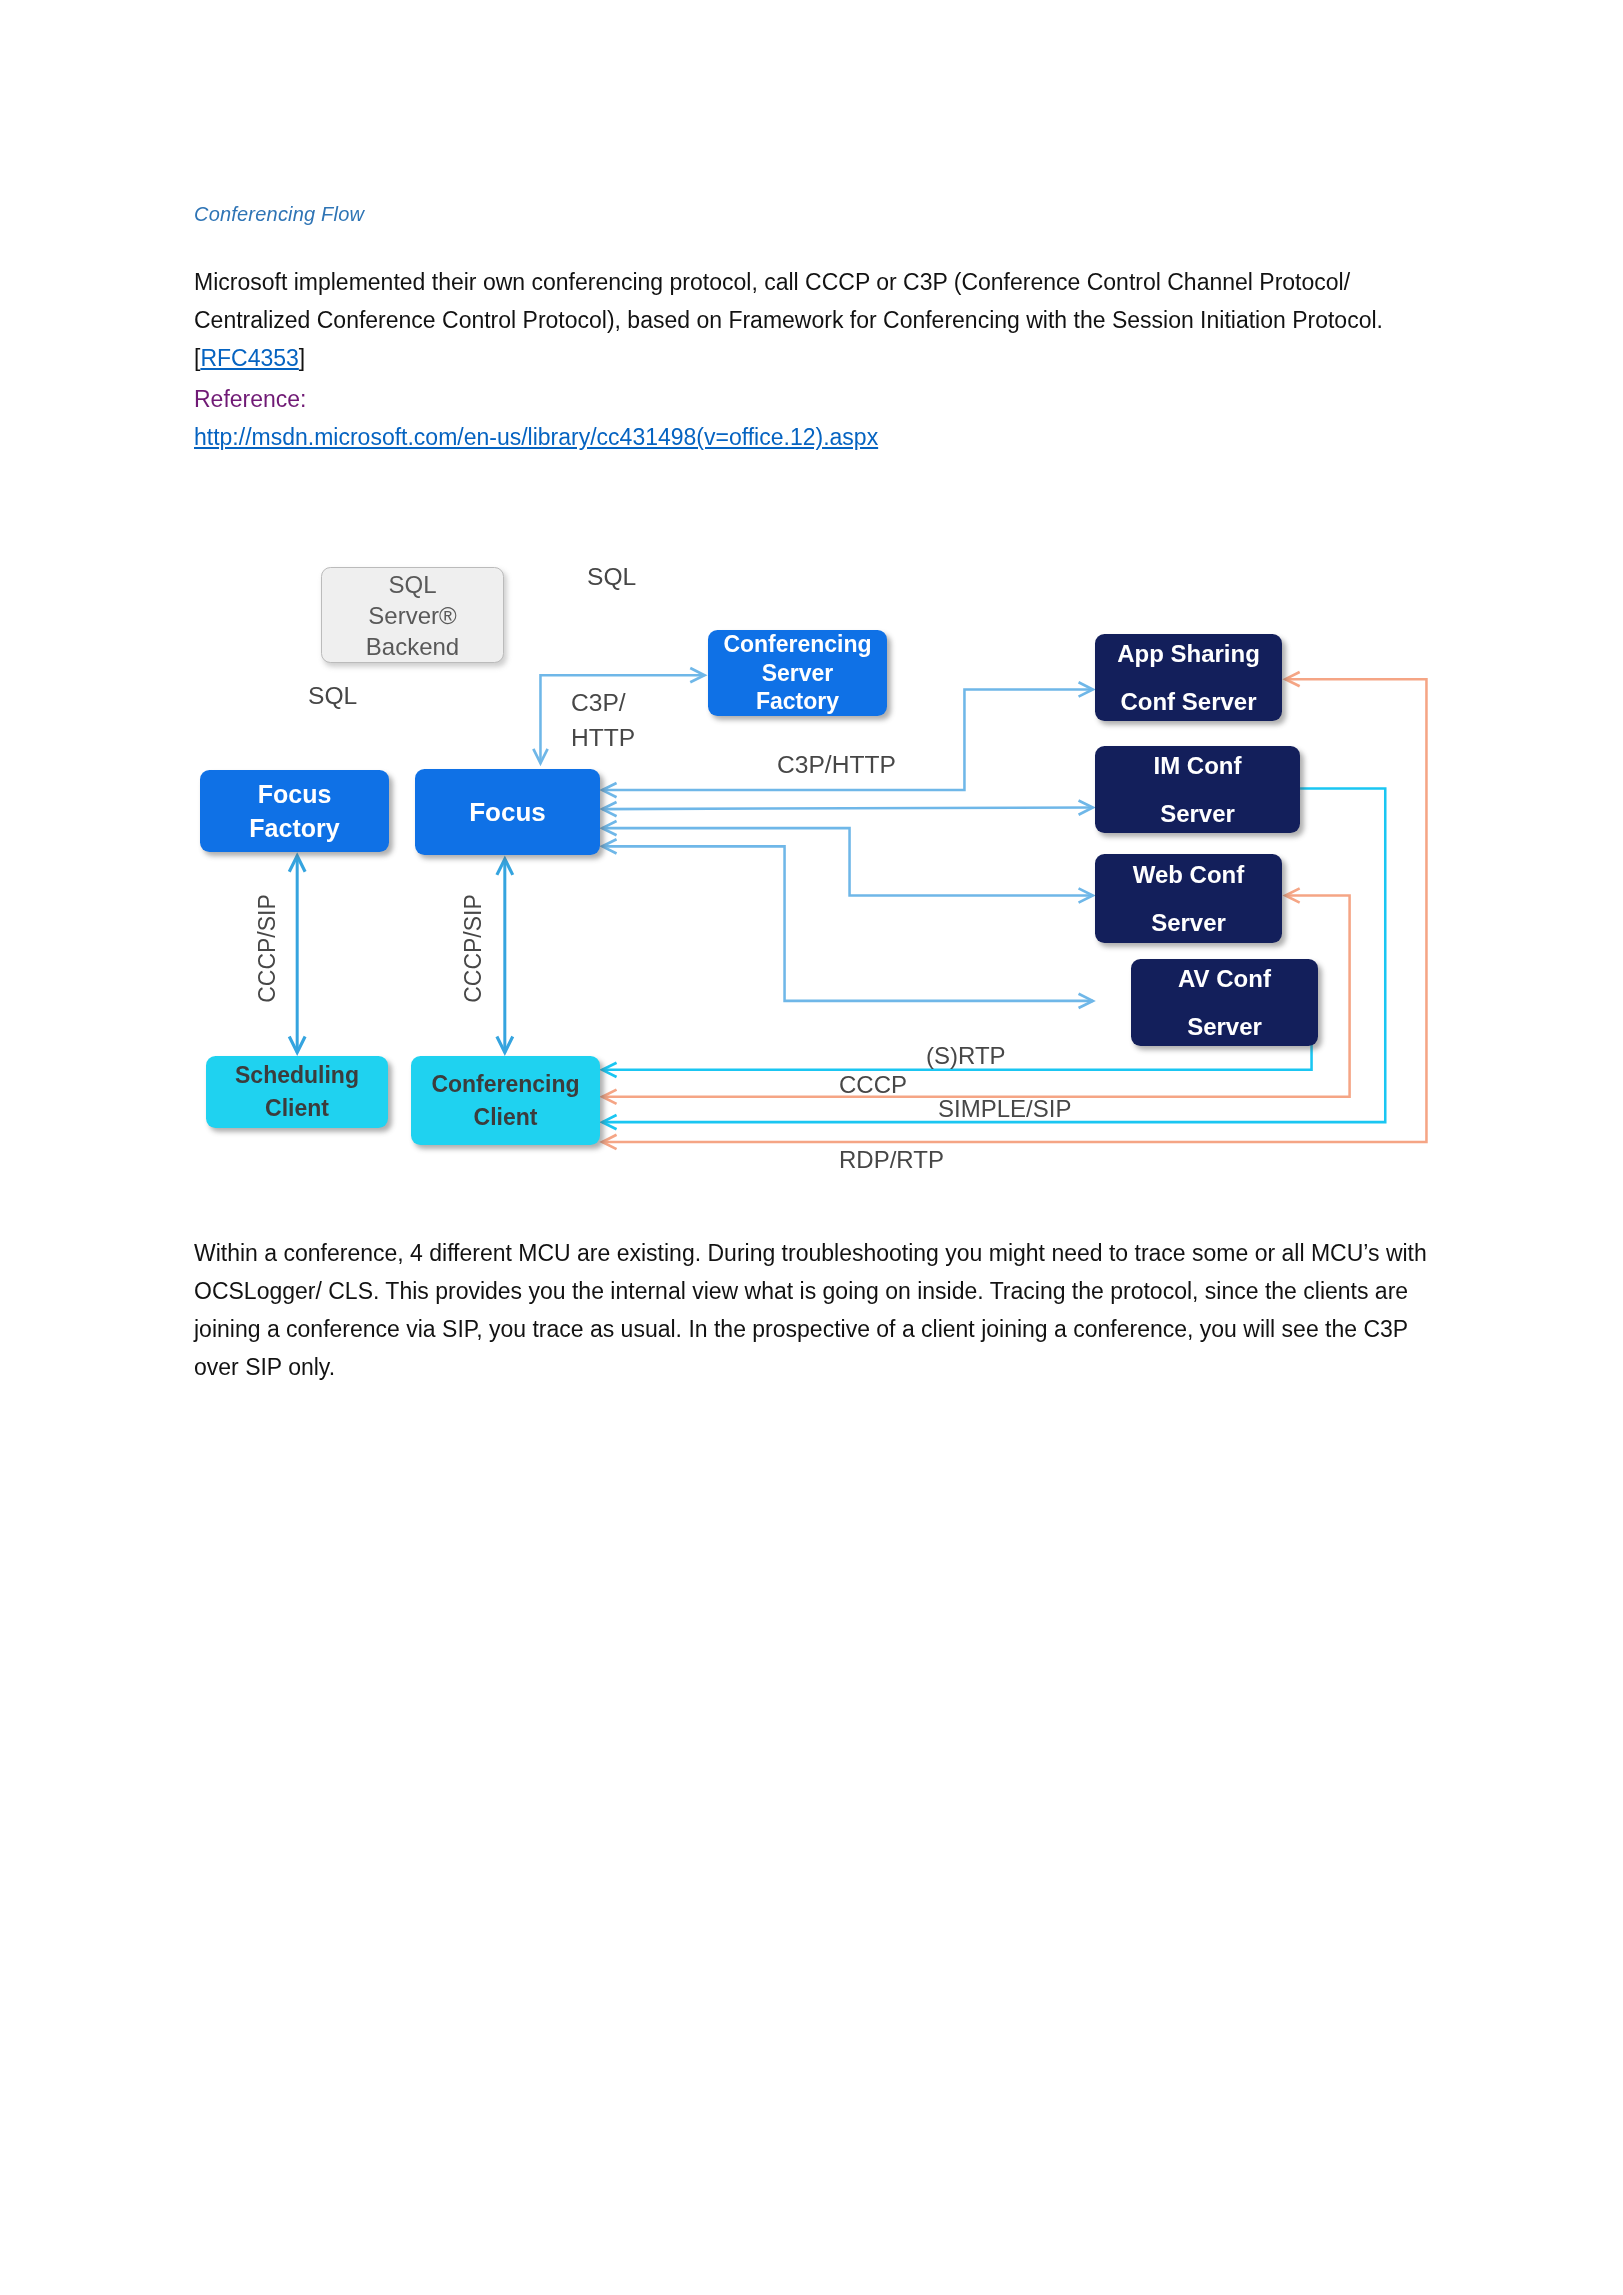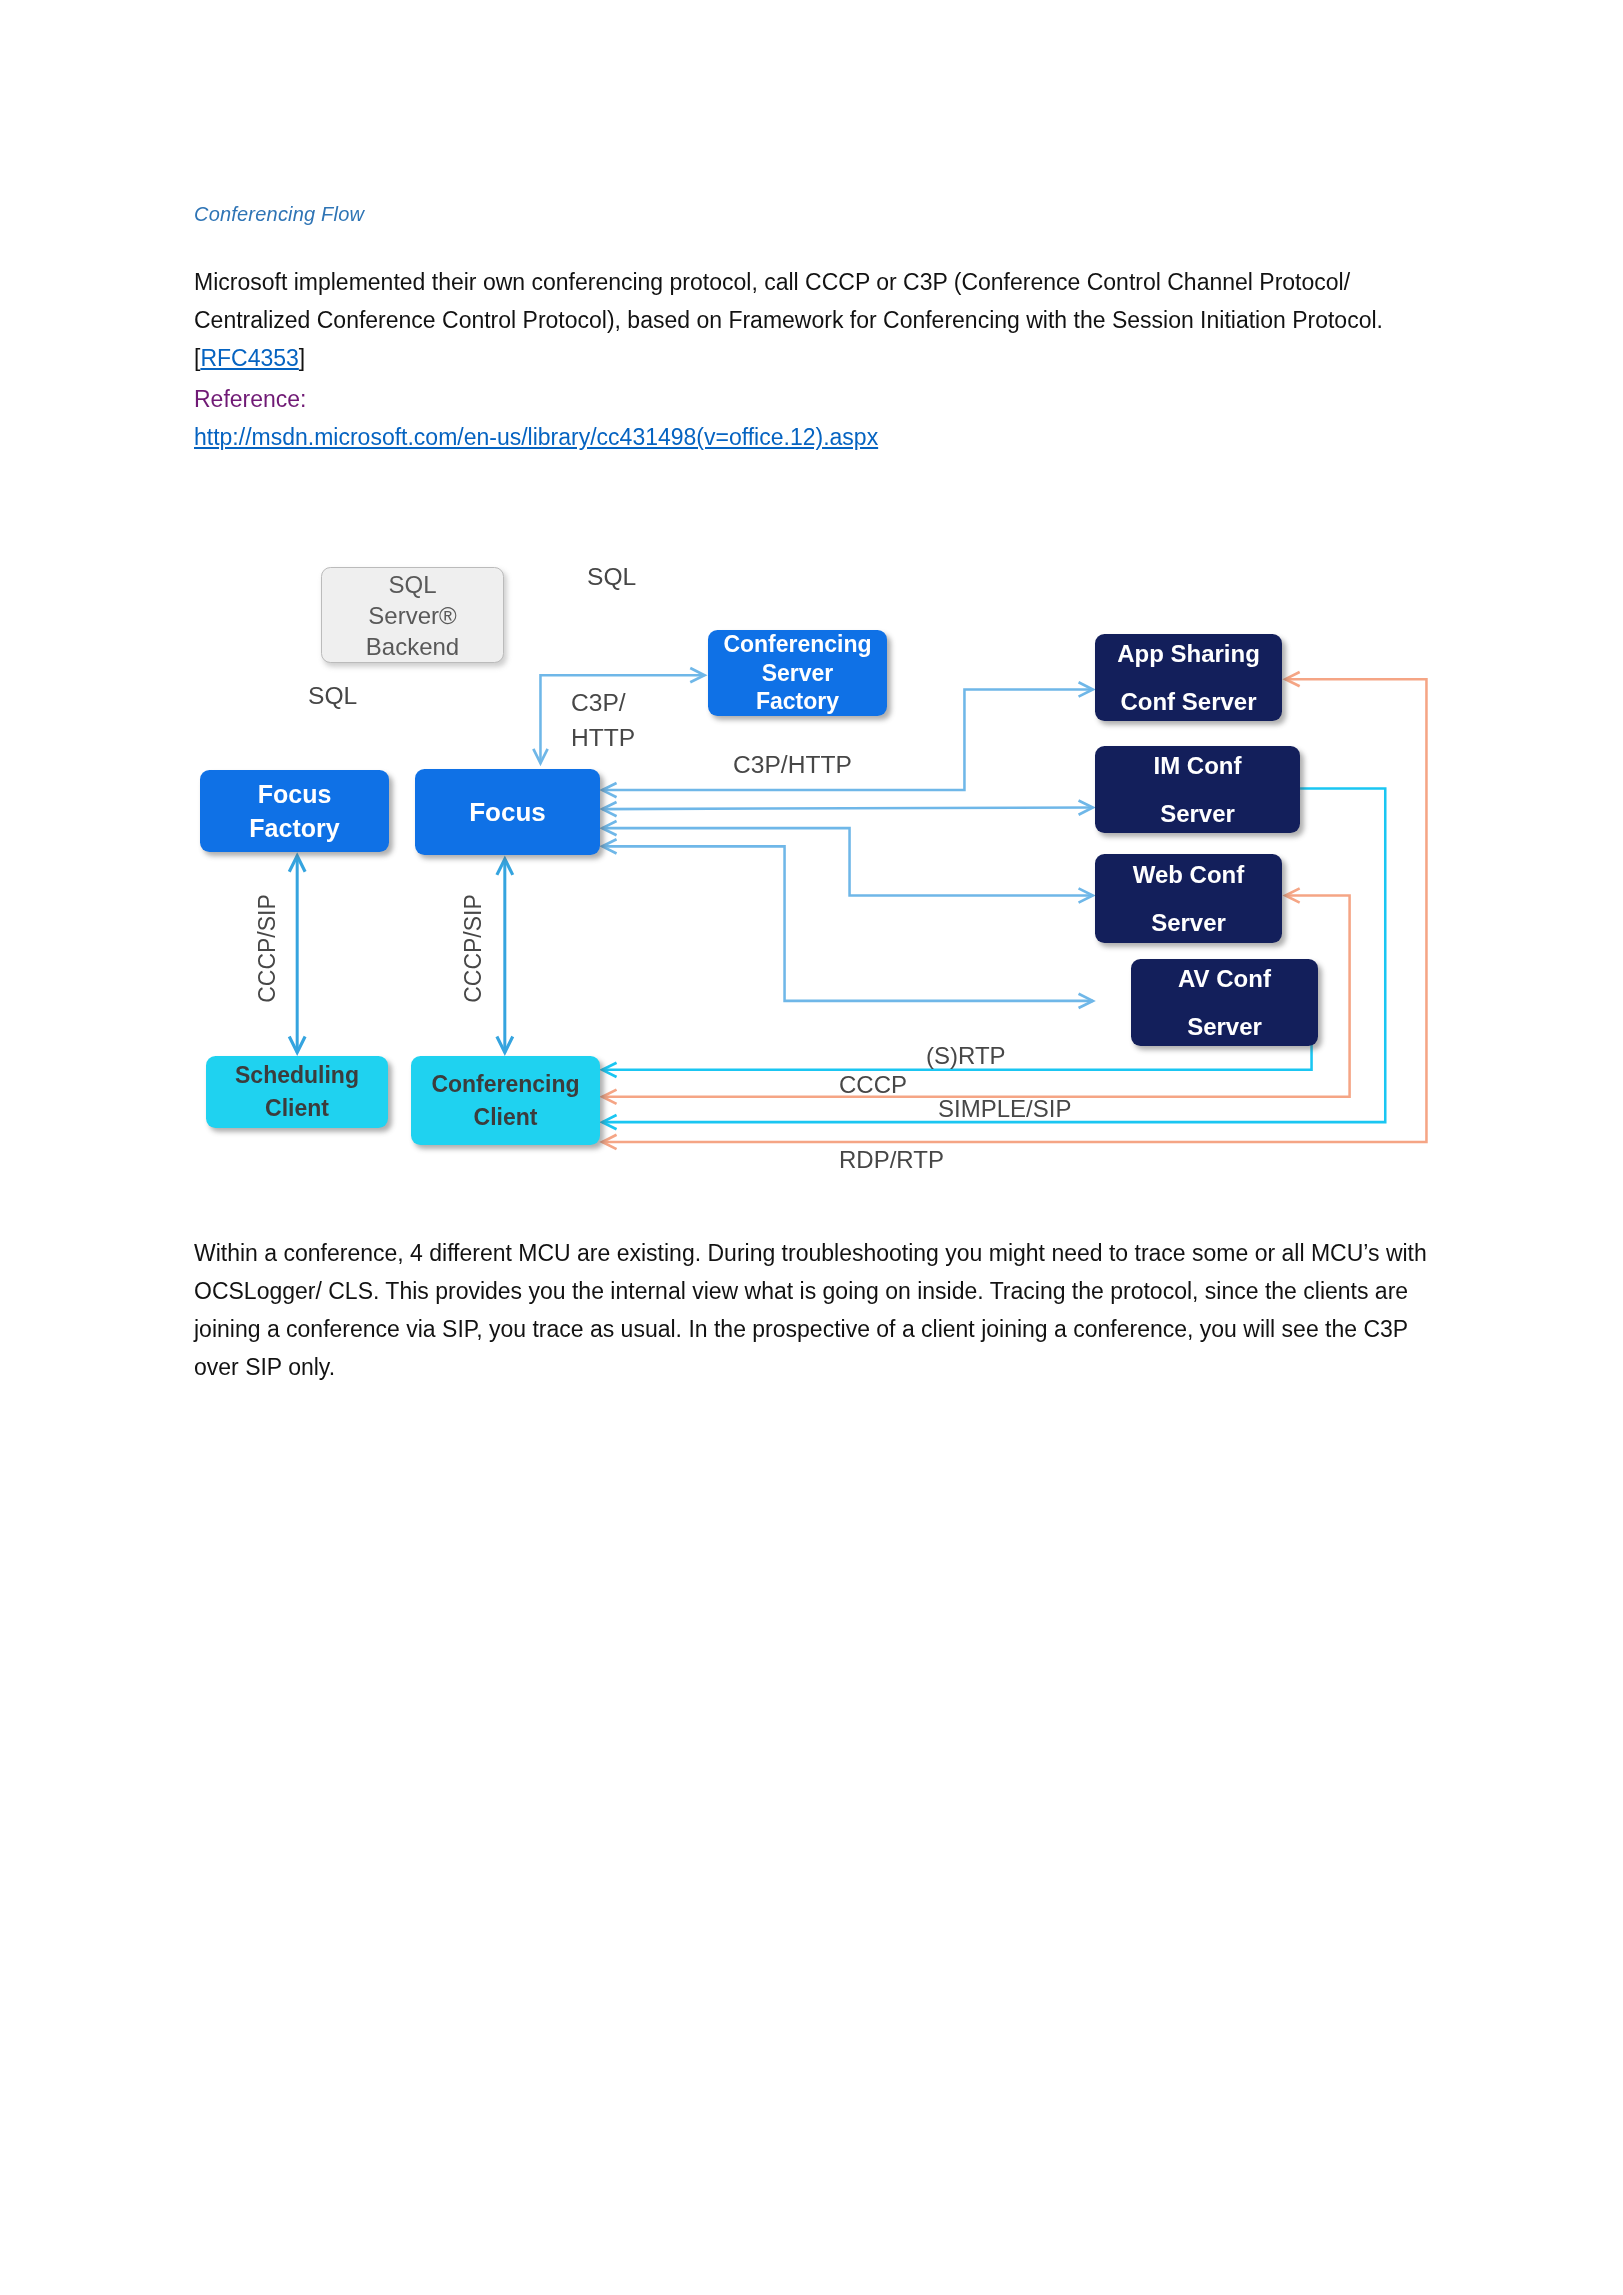--- a/index.html
+++ b/index.html
@@ -120,21 +120,21 @@
     <div class="node node-blue" style="left:415px;top:769px;width:185px;height:86px;font-size:26px;">Focus</div>
     <div class="node node-cyan" style="left:206px;top:1056px;width:182px;height:72px;">Scheduling
 Client</div>
     <div class="node node-cyan" style="left:411px;top:1056px;width:189px;height:89px;">Conferencing
 Client</div>
 
     <div class="flabel" style="left:587px;top:563px;font-size:24.6px;">SQL</div>
     <div class="flabel" style="left:308px;top:682px;font-size:24.6px;">SQL</div>
     <div class="flabel" style="left:551px;top:685px;font-size:24.6px;line-height:35px;margin-left:20px;">C3P/
 HTTP</div>
-    <div class="flabel" style="left:733px;top:751px;font-size:24.6px;">C3P/HTTP</div>
+    <div class="flabel" style="left:777px;top:751px;font-size:24.6px;">C3P/HTTP</div>
     <div class="vlabel" style="left:188px;top:935px;">CCCP/SIP</div>
     <div class="vlabel" style="left:394px;top:935px;">CCCP/SIP</div>
     <div class="flabel" style="left:926px;top:1042px;">(S)RTP</div>
     <div class="flabel" style="left:839px;top:1071px;">CCCP</div>
     <div class="flabel" style="left:938px;top:1095px;">SIMPLE/SIP</div>
     <div class="flabel" style="left:839px;top:1146px;">RDP/RTP</div>
   </div>
 
   <p class="para p2">Within a conference, 4 different MCU are existing. During troubleshooting you might need to trace some or all MCU’s with OCSLogger/ CLS. This provides you the internal view what is going on inside. Tracing the protocol, since the clients are joining a conference via SIP, you trace as usual. In the prospective of a client joining a conference, you will see the C3P over SIP only.</p>
 

